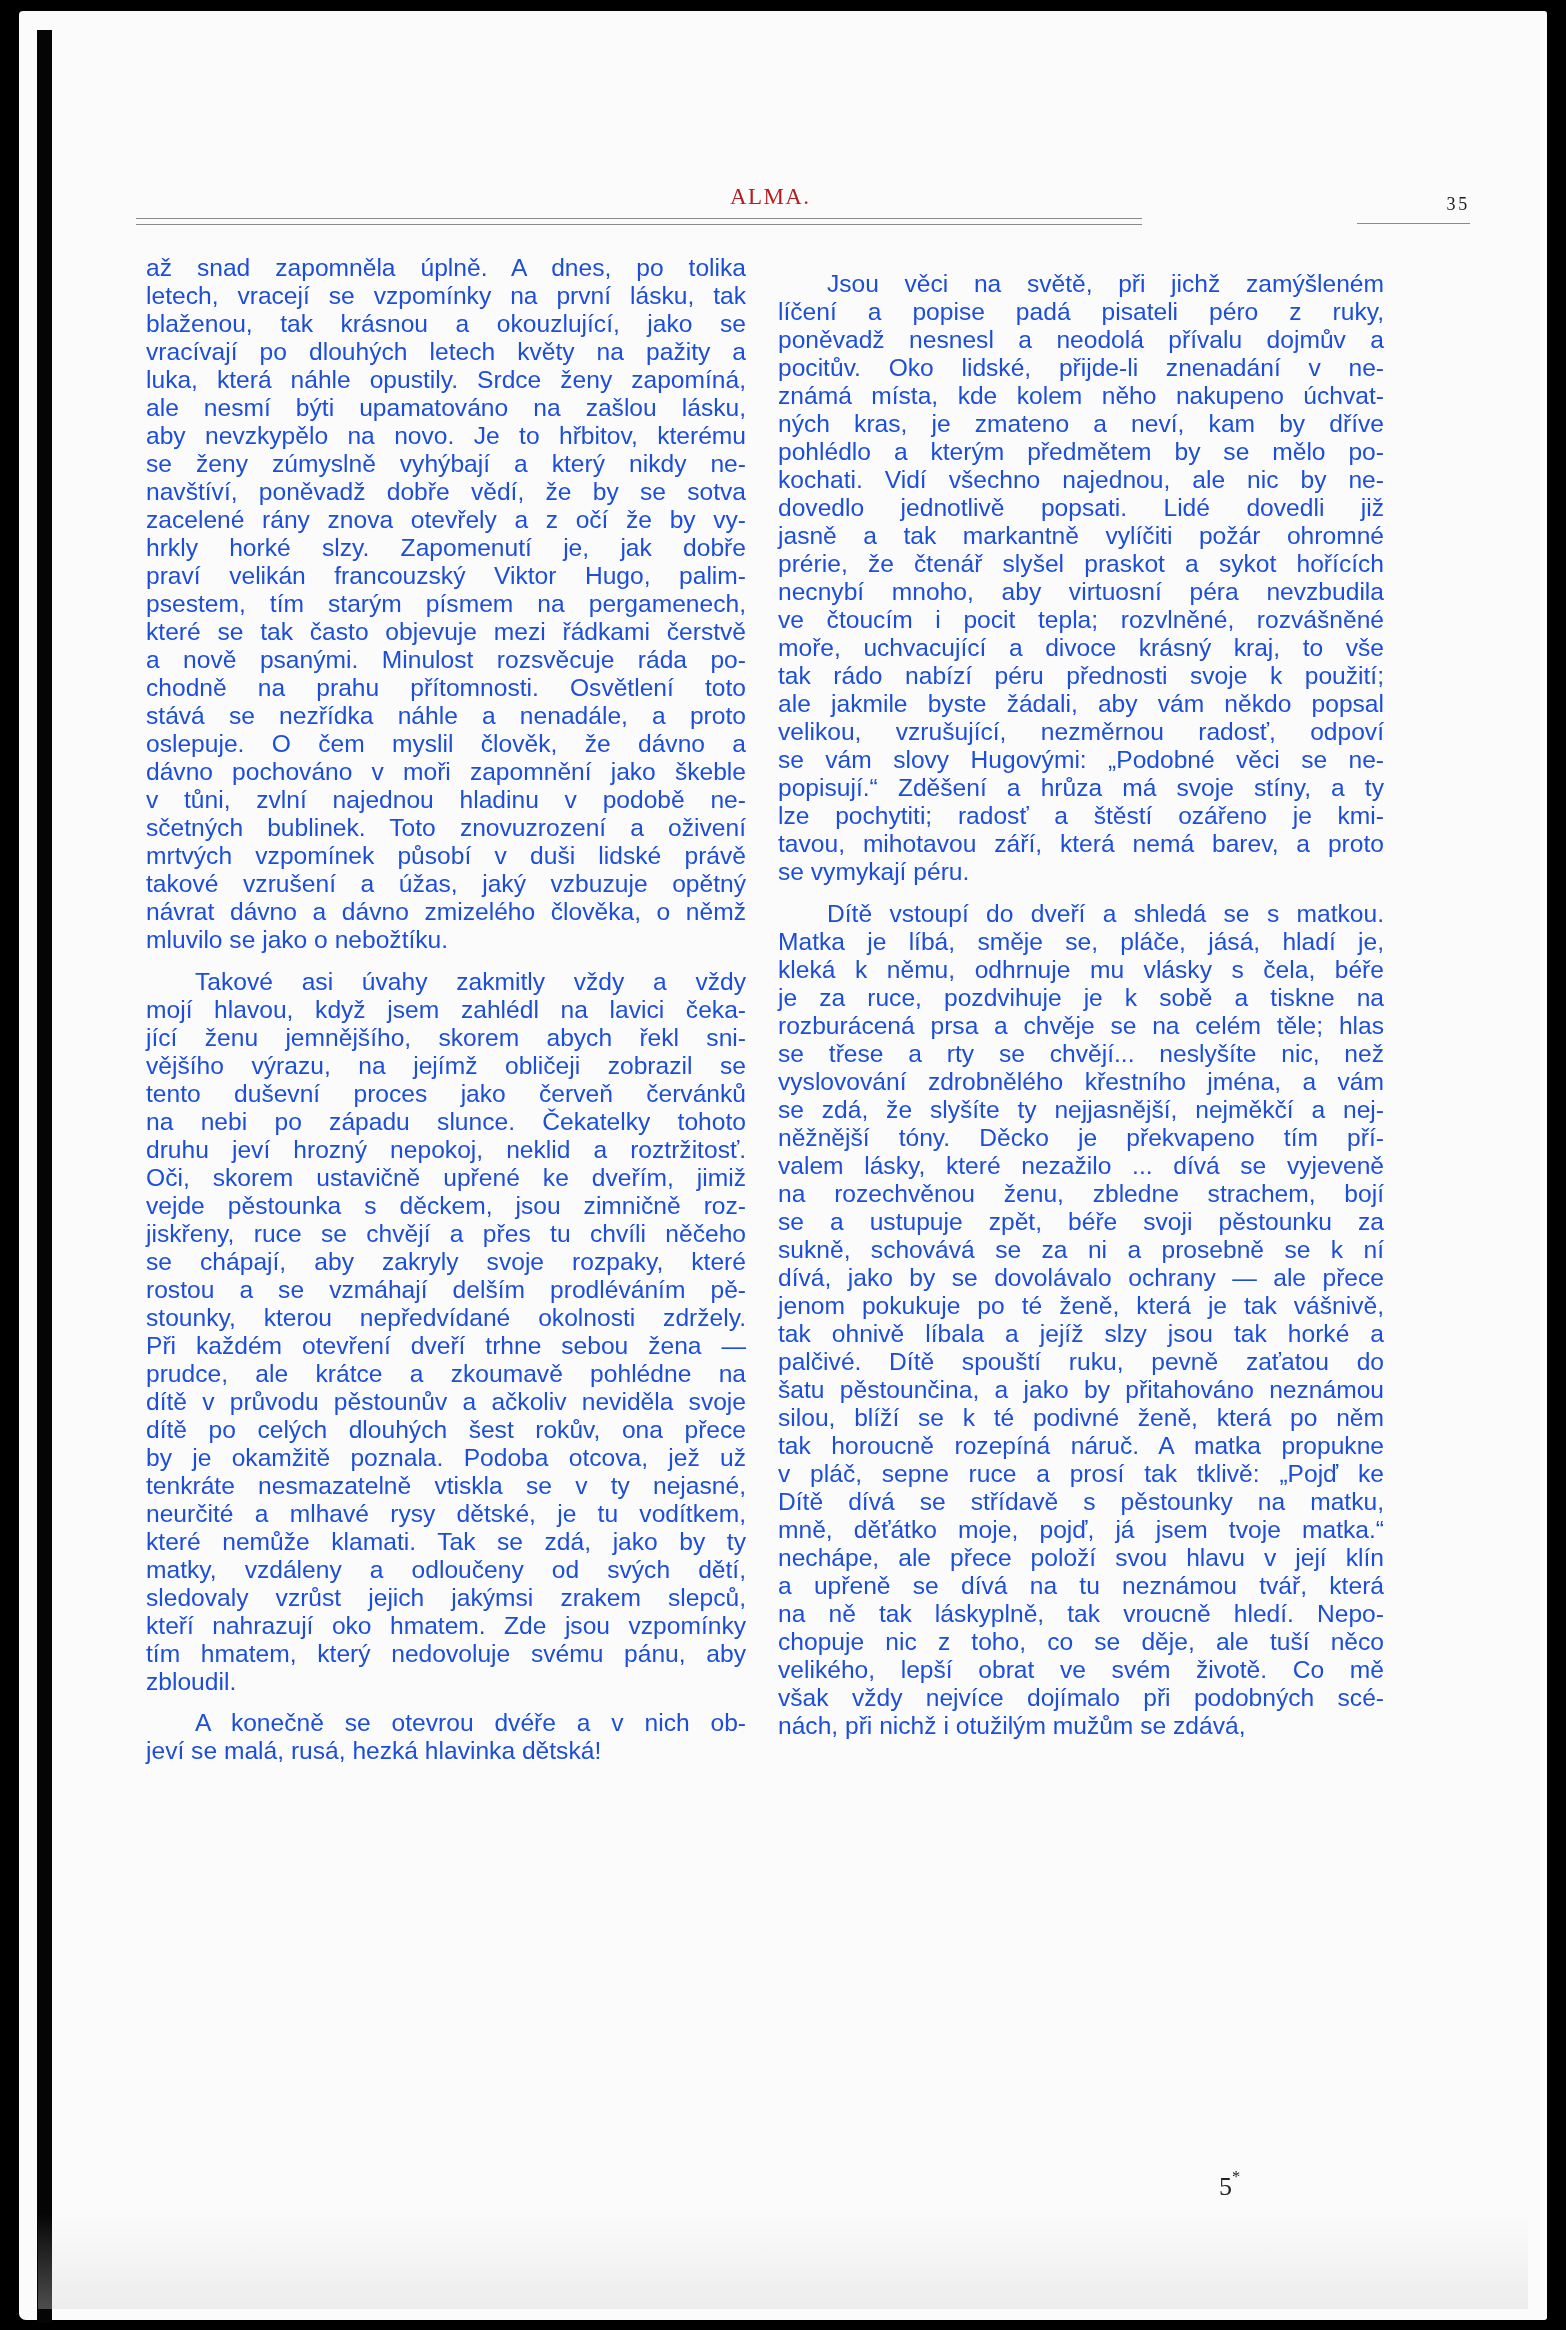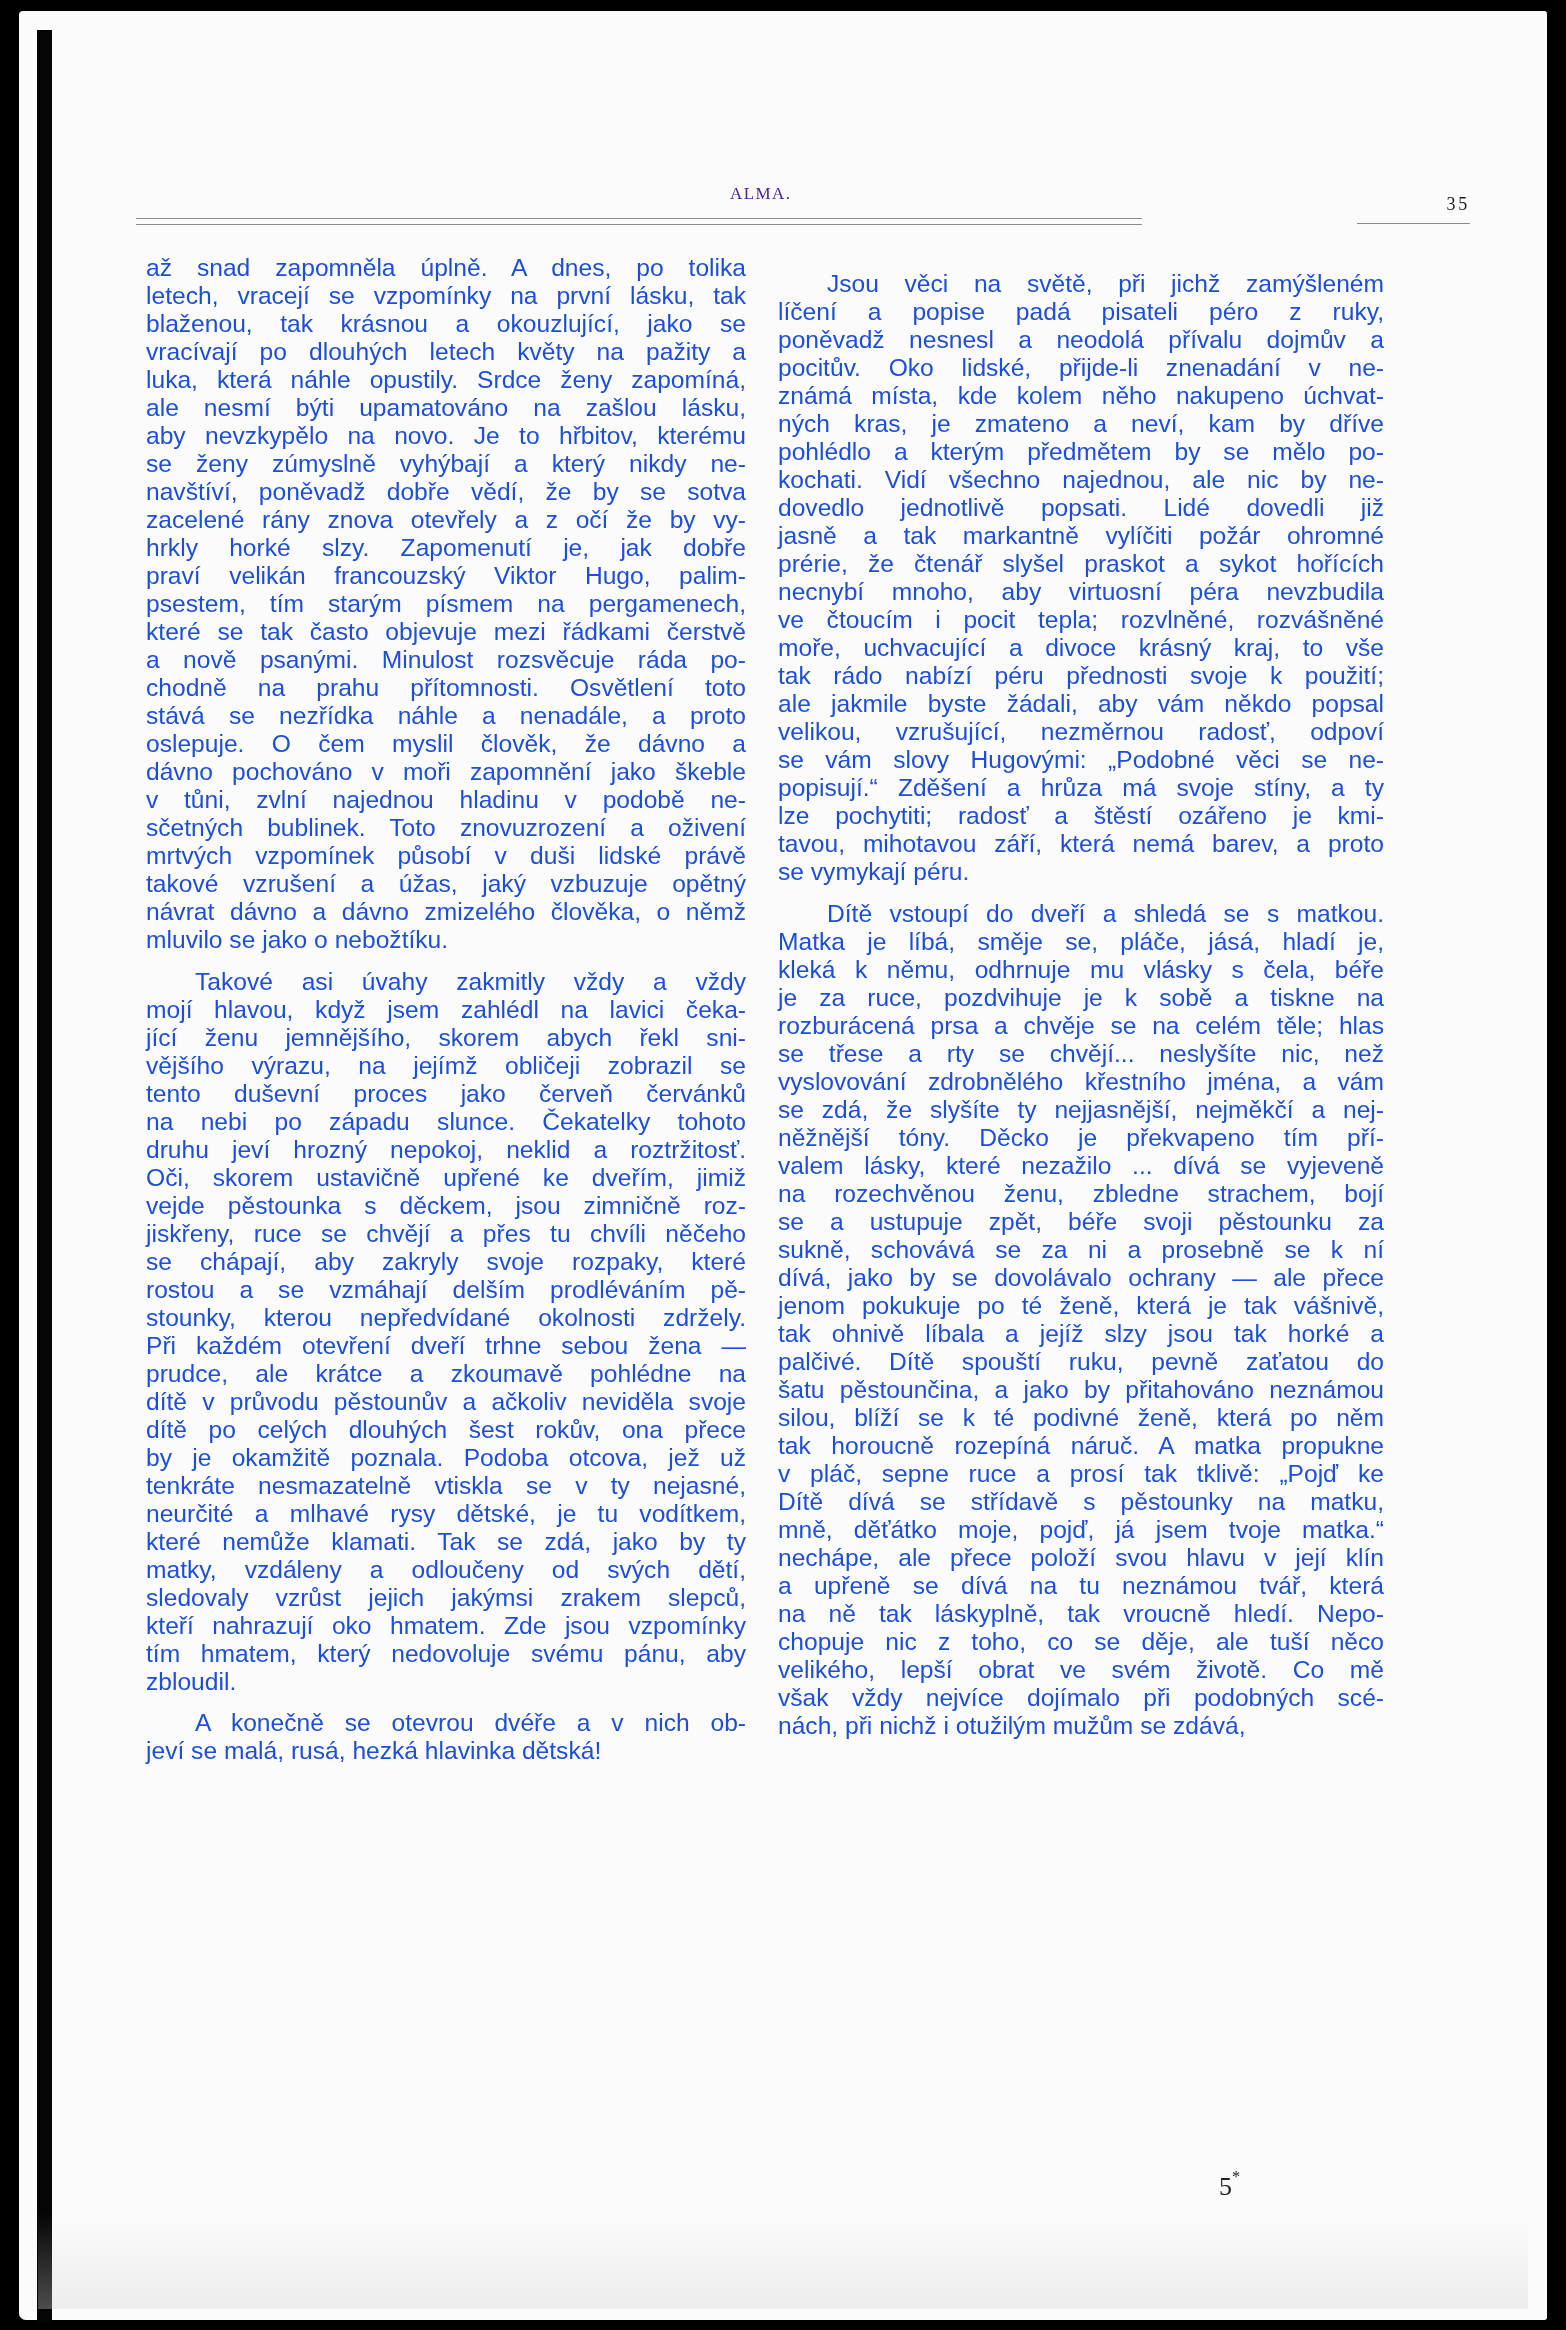--- a/index.html
+++ b/index.html
@@ -35,23 +35,23 @@
       left: 117px;
       top: 173px;
       width: 1334px;
       height: 48px;
     }
     .journal-title {
       position: absolute;
       left: 594px;
       top: 0;
       font-family: "Liberation Serif", serif;
-      font-size: 17px;
+      font-size: 23px;
       letter-spacing: 1.4px;
-      color: #4c1d95;
+      color: #b91c1c;
     }
     .page-number {
       position: absolute;
       right: 0;
       top: 9.6px;
       font-family: "Liberation Serif", serif;
       font-size: 18px;
       letter-spacing: 2.7px;
       color: #1a1a1a;
     }

